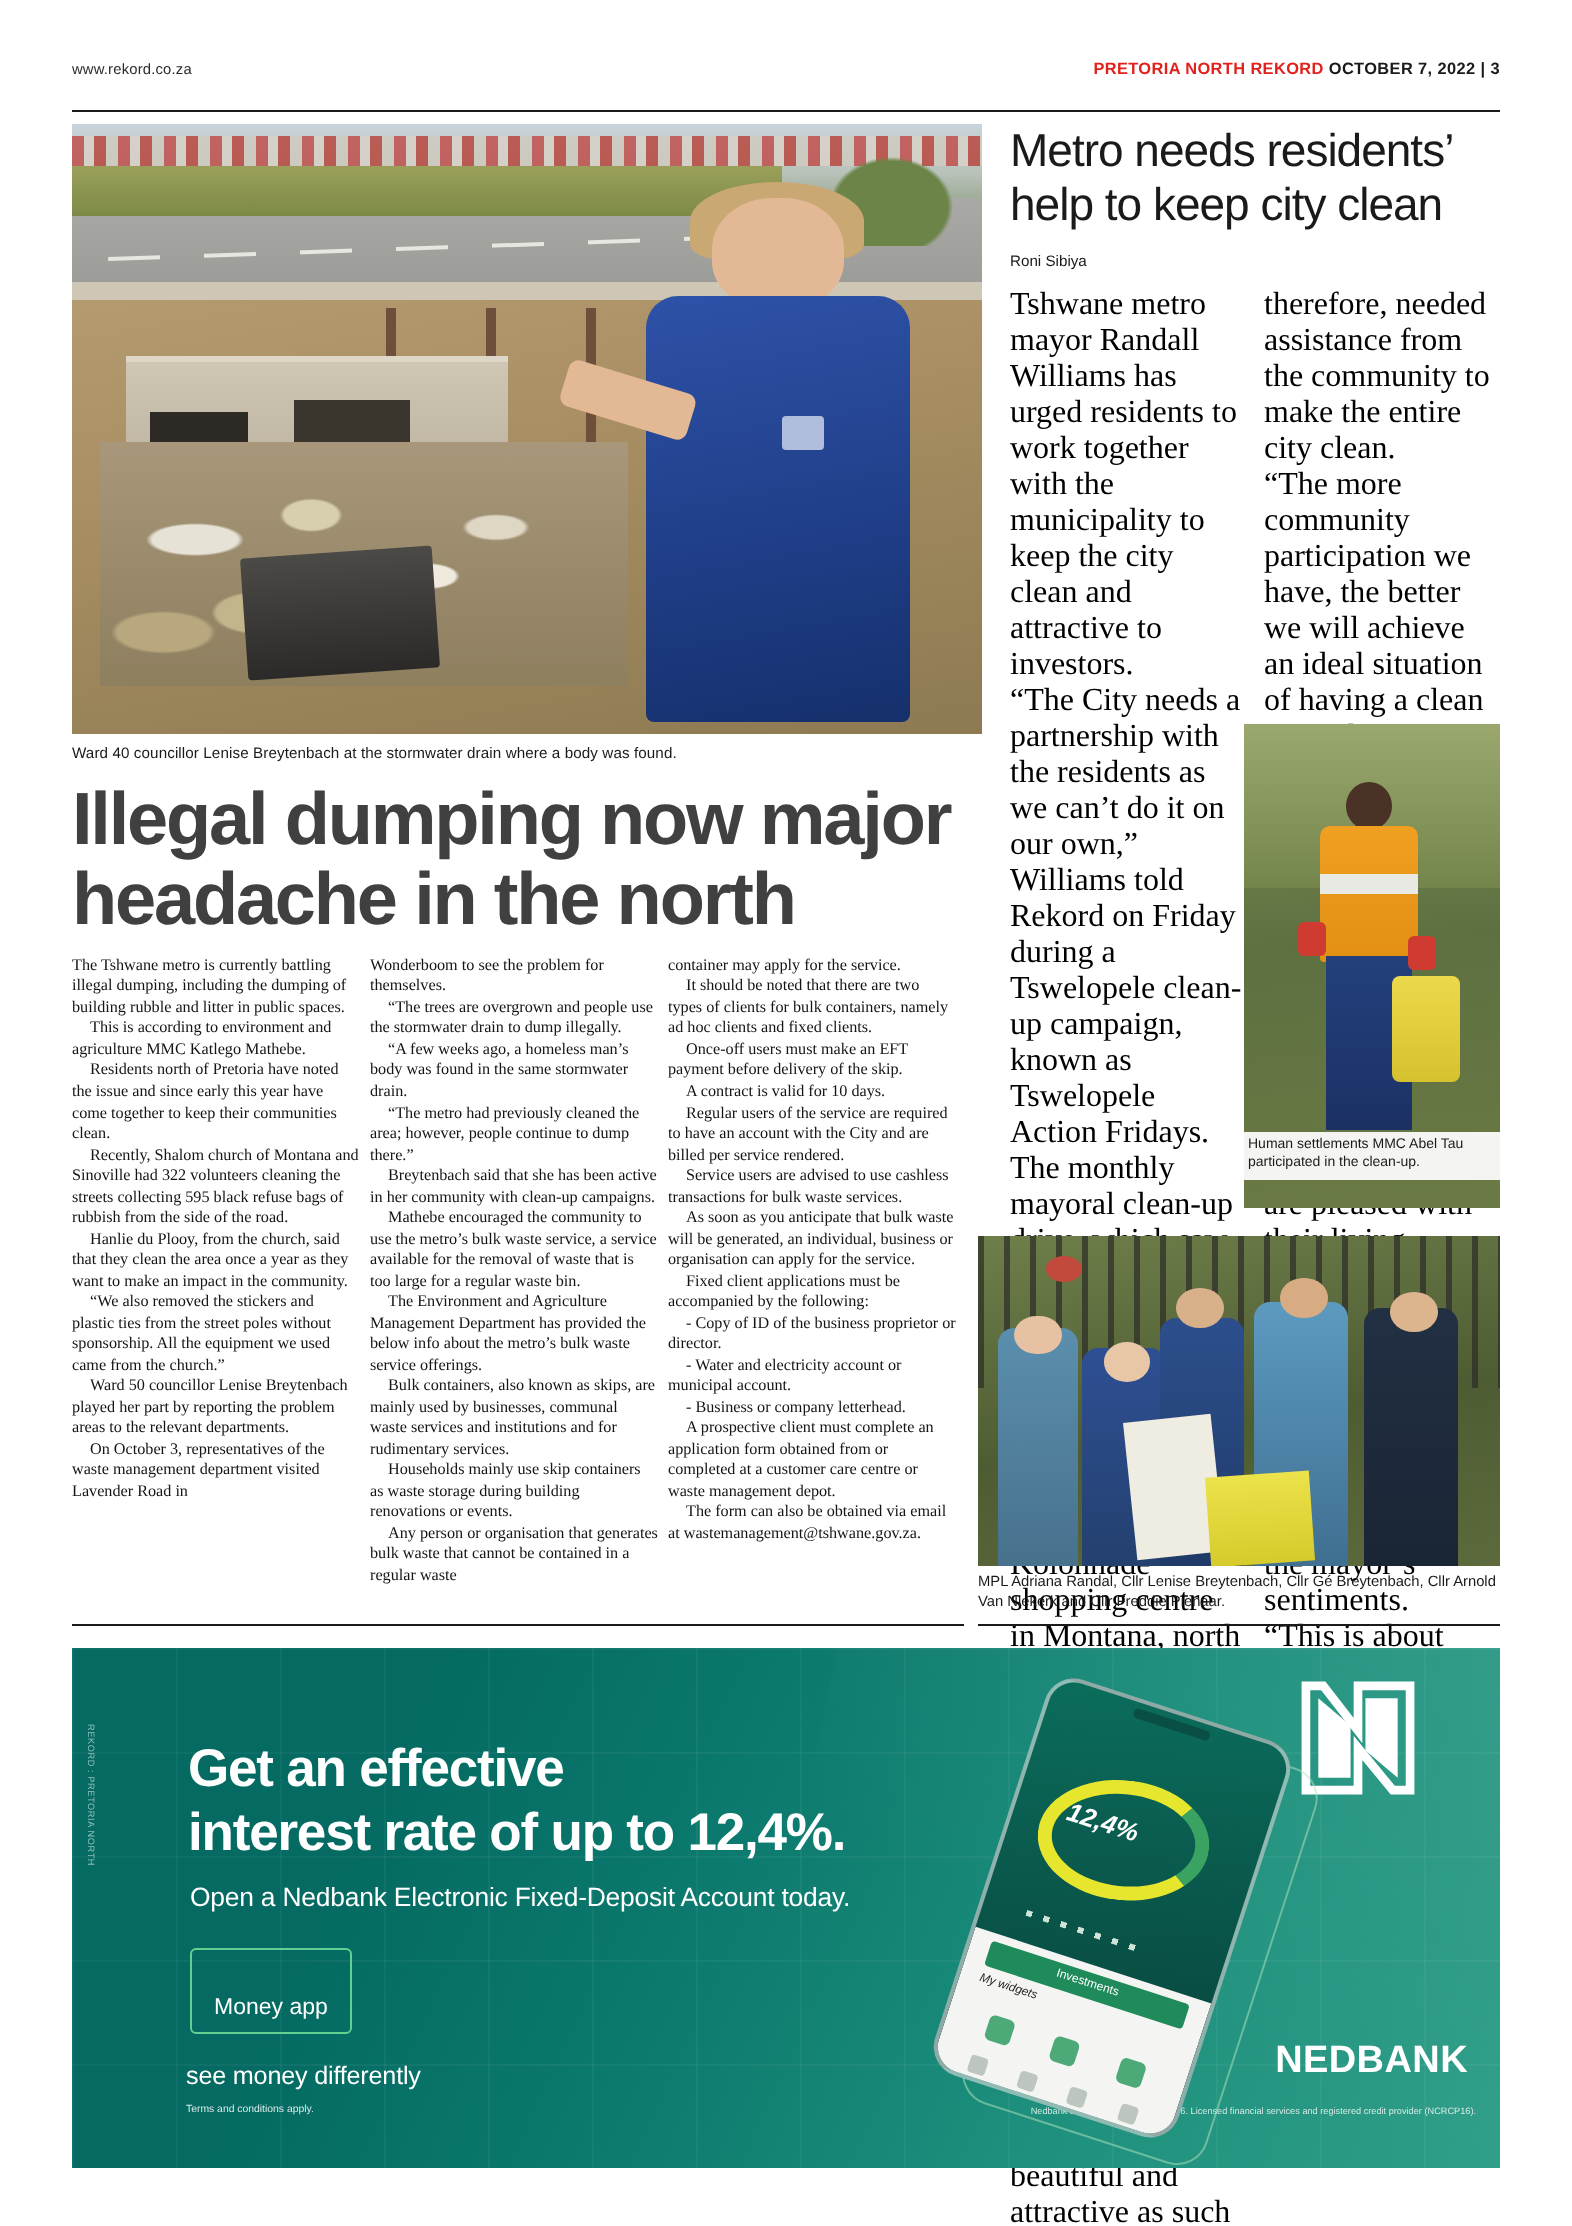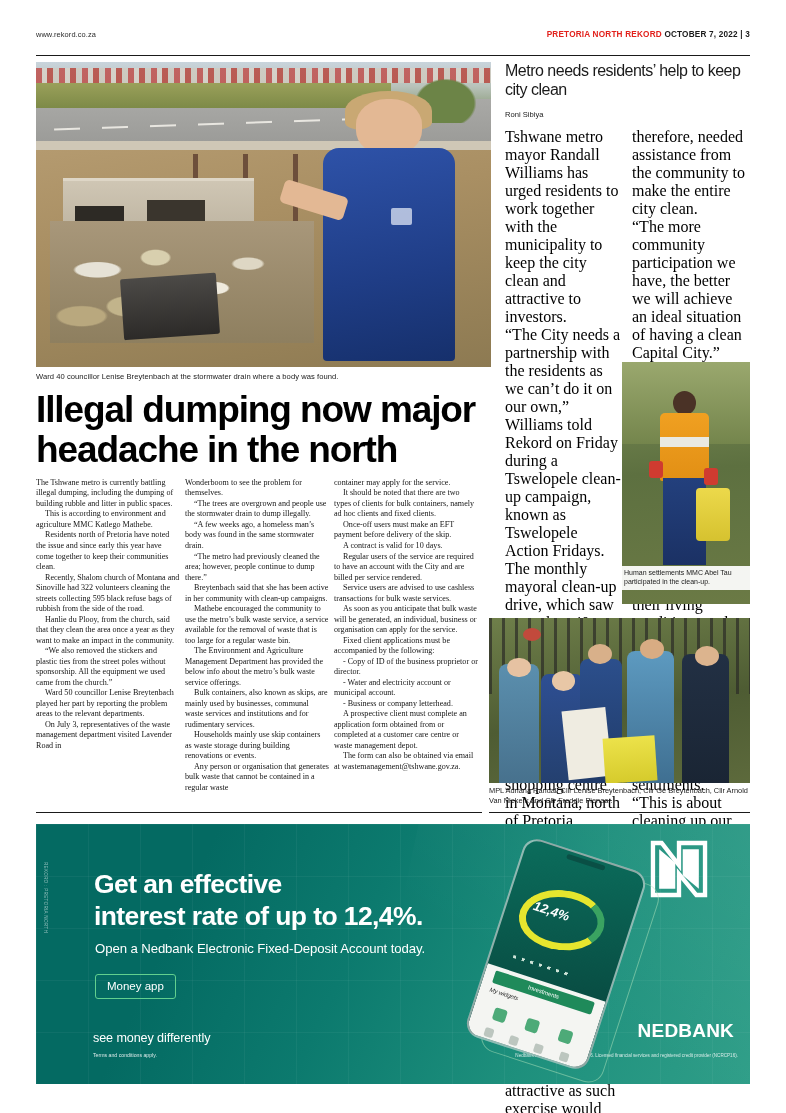--- a/index.html
+++ b/index.html
@@ -170,21 +170,21 @@
     margin-top: 5px;
     letter-spacing: .05px;
   }
 
   .headline {
     font-family: "Liberation Sans", sans-serif;
     font-weight: bold;
     font-size: 37px;
     line-height: 1.08;
     letter-spacing: -1.1px;
-    color: #000000;
+    color: #404040;
     margin-top: 9px;
     width: 455px;
   }
 
   .byline {
     font-family: "Liberation Sans", sans-serif;
     font-size: 8.4px;
     color: #1a1a1a;
     margin-top: 12px;
   }
@@ -208,21 +208,21 @@
 
   
   .right-block {
     position: absolute;
     left: 505px; top: 62px;
     width: 245px;
   }
   .headline2 {
     font-family: "Liberation Sans", sans-serif;
     font-weight: normal;
-    font-size: 16px;
+    font-size: 23px;
     line-height: 1.16;
     letter-spacing: -.5px;
     color: #1a1a1a;
     width: 248px;
   }
   .byline2 {
     font-family: "Liberation Sans", sans-serif;
     font-size: 7.6px;
     color: #1a1a1a;
     margin-top: 11px;
@@ -392,21 +392,21 @@
     color:#ffffff;
     letter-spacing: -.1px;
   }
   .ad-btn {
     position:absolute; left:59px; top:150px;
     font-family: "Liberation Sans", sans-serif;
     font-size: 11.5px;
     color:#ffffff;
     border: 1.4px solid #62d08e;
     border-radius: 3px;
-    padding: 5px 11px 6px;
+    padding: 23px 11px 6px;
   }
   .ad-tag {
     position:absolute; left:57px; top:207px;
     font-family: "Liberation Sans", sans-serif;
     font-size: 12.6px;
     color:#ffffff;
     letter-spacing: -.1px;
   }
   .ad-terms {
     position:absolute; left:57px; top:228px;
@@ -544,21 +544,21 @@
 
     <div class="left-cols">
       <div class="left-col">
         <p class="noindent">The Tshwane metro is currently battling illegal dumping, including the dumping of building rubble and litter in public spaces.</p>
         <p>This is according to environment and agriculture MMC Katlego Mathebe.</p>
         <p>Residents north of Pretoria have noted the issue and since early this year have come together to keep their communities clean.</p>
         <p>Recently, Shalom church of Montana and Sinoville had 322 volunteers cleaning the streets collecting 595 black refuse bags of rubbish from the side of the road.</p>
         <p>Hanlie du Plooy, from the church, said that they clean the area once a year as they want to make an impact in the community.</p>
         <p>“We also removed the stickers and plastic ties from the street poles without sponsorship. All the equipment we used came from the church.”</p>
         <p>Ward 50 councillor Lenise Breytenbach played her part by reporting the problem areas to the relevant departments.</p>
-        <p>On July 3, representatives of the waste management department visited Lavender Road in</p>
+        <p>On October 3, representatives of the waste management department visited Lavender Road in</p>
       </div>
       <div class="left-col">
         <p class="noindent">Wonderboom to see the problem for themselves.</p>
         <p>“The trees are overgrown and people use the stormwater drain to dump illegally.</p>
         <p>“A few weeks ago, a homeless man’s body was found in the same stormwater drain.</p>
         <p>“The metro had previously cleaned the area; however, people continue to dump there.”</p>
         <p>Breytenbach said that she has been active in her community with clean-up campaigns.</p>
         <p>Mathebe encouraged the community to use the metro’s bulk waste service, a service available for the removal of waste that is too large for a regular waste bin.</p>
         <p>The Environment and Agriculture Management Department has provided the below info about the metro’s bulk waste service offerings.</p>
         <p>Bulk containers, also known as skips, are mainly used by businesses, communal waste services and institutions and for rudimentary services.</p>

